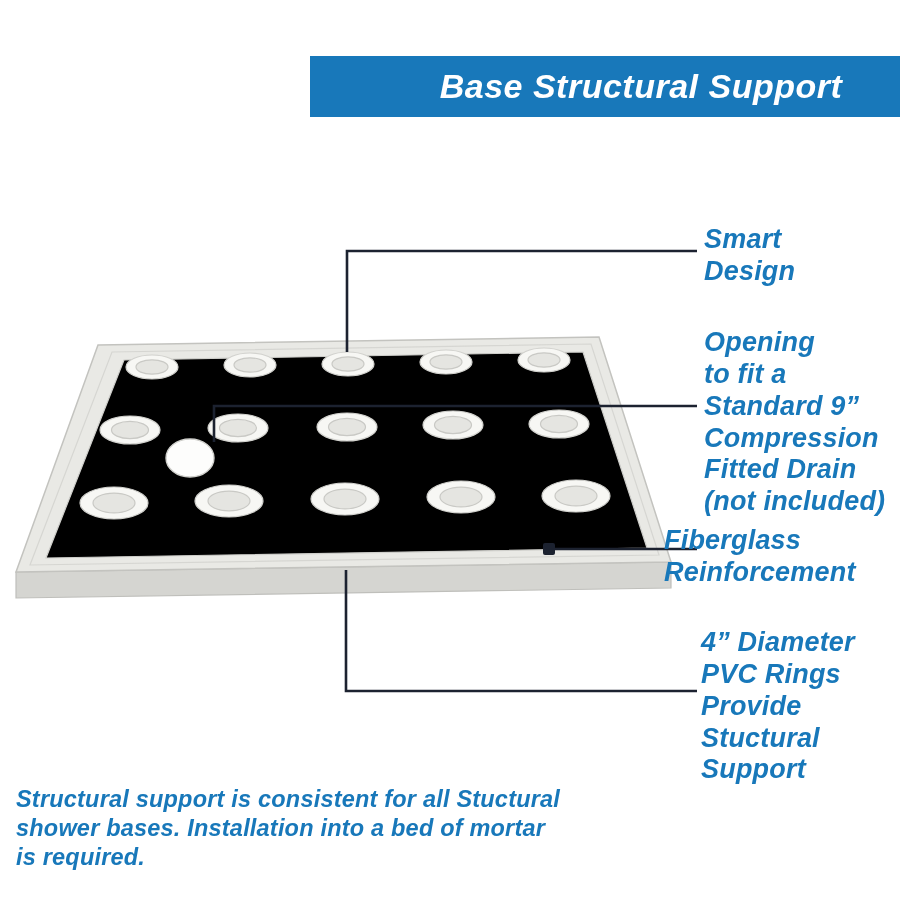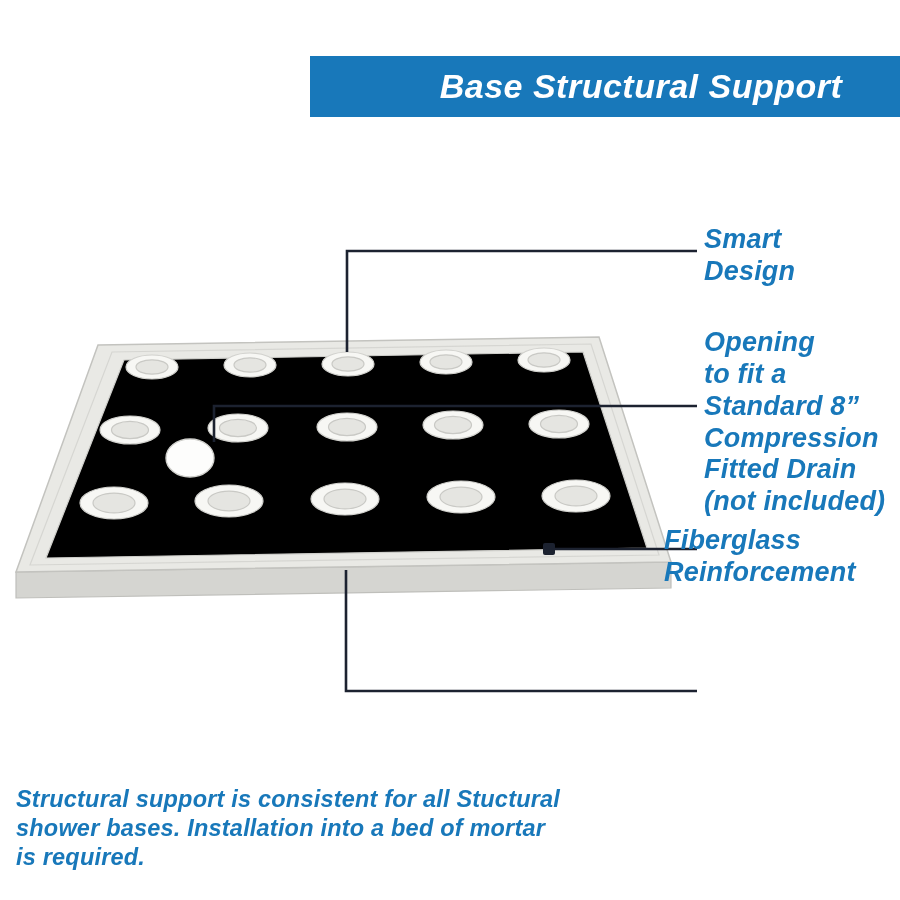--- a/index.html
+++ b/index.html
@@ -154,24 +154,29 @@
       <line x1="552" y1="549" x2="697" y2="549"></line>
       <polyline points="697,691 346,691 346,570"></polyline>
     </g>
     <rect x="543" y="543" width="12" height="12" rx="2" fill="#1c2230"></rect>
   </svg>
 
   <div class="callout co-smart">Smart
 Design</div>
   <div class="callout co-open">Opening
 to fit a
-Standard 8”
+Standard 9”
 Compression
 Fitted Drain
 (not included)</div>
   <div class="callout co-fiber">Fiberglass
 Reinforcement</div>
+  <div class="callout co-pvc">4” Diameter
+PVC Rings
+Provide
+Stuctural
+Support</div>
 
   <div class="footer">Structural support is consistent for all Stuctural
 shower bases. Installation into a bed of mortar
 is required.</div>
 
 </div>
 
 </body></html>

